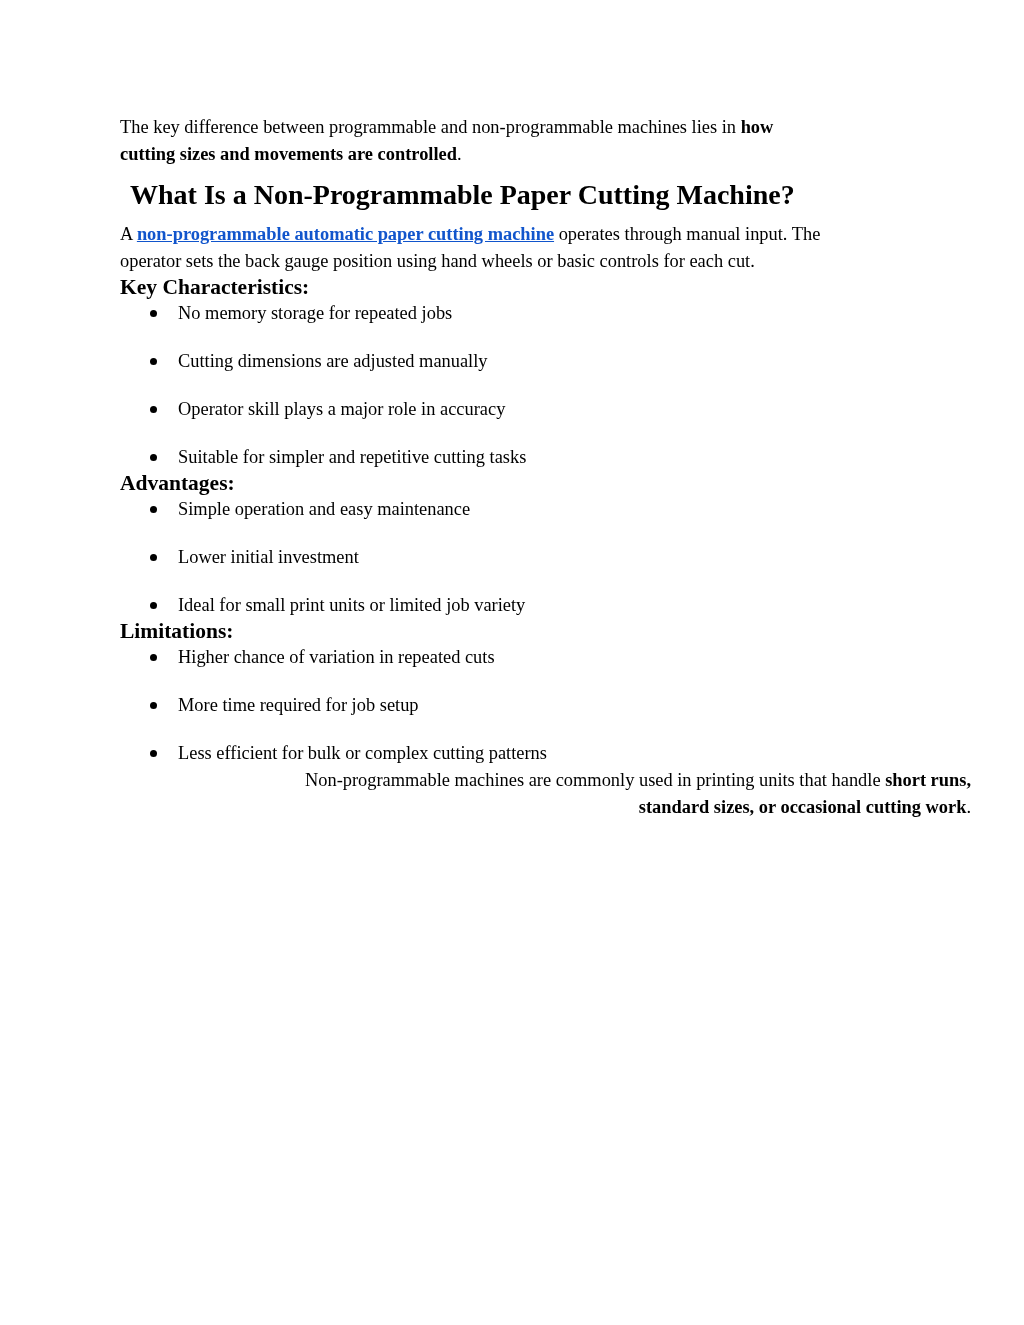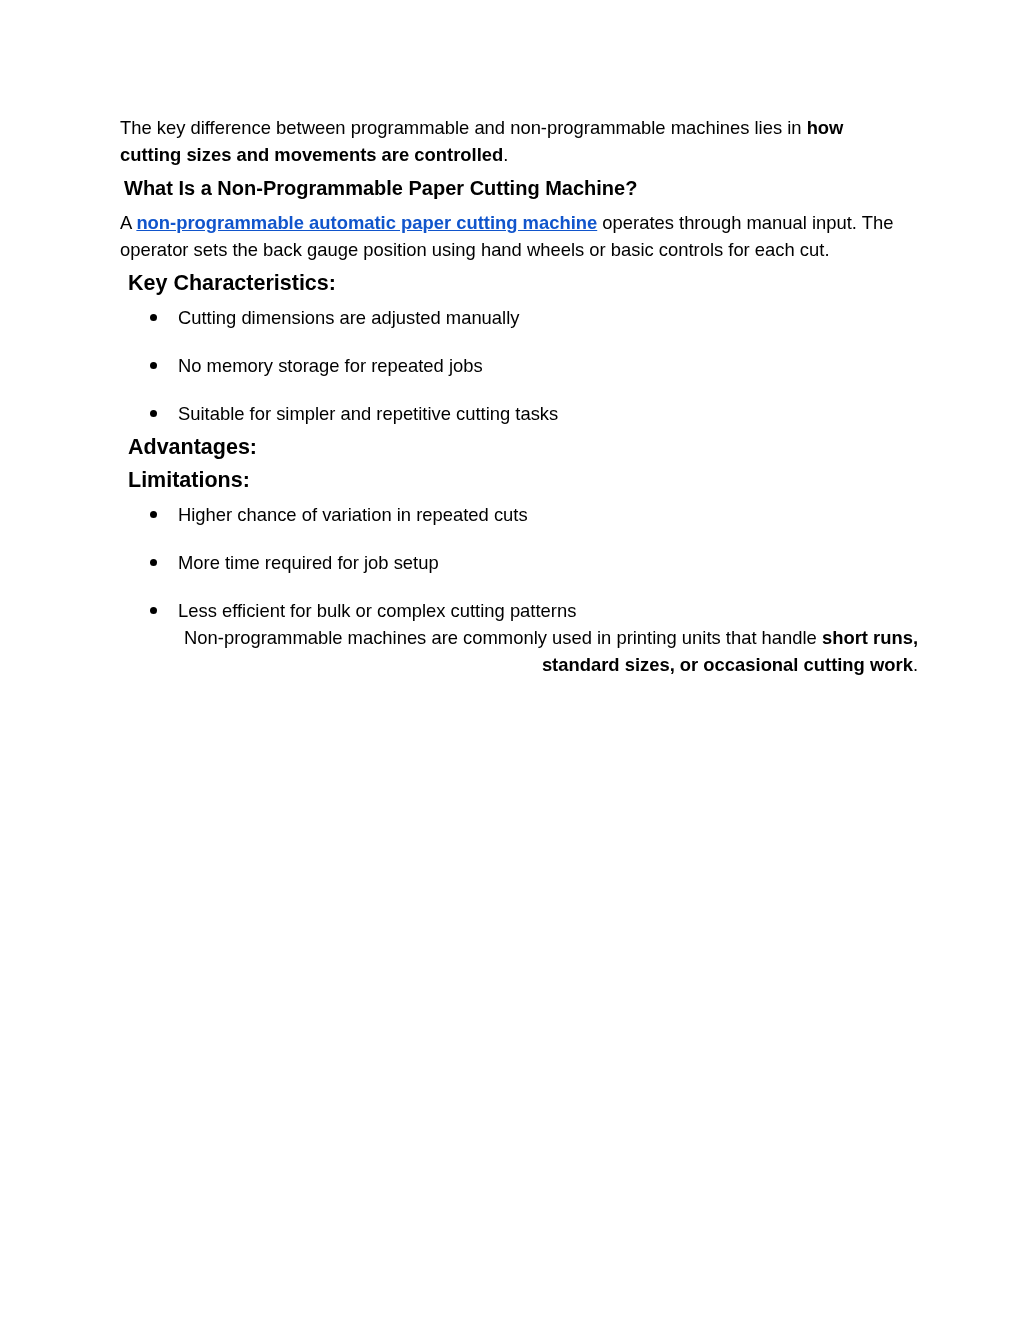--- a/index.html
+++ b/index.html
@@ -6,43 +6,43 @@
   html, body {
     margin: 0;
     padding: 0;
     background: #ffffff;
   }
   .page {
     width: 1024px;
     height: 985px;
     background: #ffffff;
     color: #000000;
-    font-family: Liberation Sans, sans-serif;
-    padding: 114px 106px 0 120px;
+    font-family: Liberation Serif, serif;
+    padding: 114px 53px 0 120px;
     overflow: hidden;
   }
   p.body-text {
     font-size: 18.4px;
     line-height: 27px;
     margin: 0;
     font-weight: 400;
   }
   p.body-text .b { font-weight: 700; }
   h1.doc-h1 {
-    font-size: 20px;
+    font-size: 28px;
     line-height: 33px;
     font-weight: 700;
-    margin: 4px;
+    margin: 10px;
     white-space: nowrap;
   }
   h2.doc-h3 {
     font-size: 21.5px;
     line-height: 25px;
     font-weight: 700;
-    margin: 8px;
+    margin: 0;
     white-space: nowrap;
   }
   .mt-h1-1   { margin-top: 26px; }
   .mt-def    { margin-top: 27px; }
   .mt-sub1   { margin-top: 19px; }
   .mt-list1  { margin-top: 23px; }
   .mt-sub2   { margin-top: 49px; }
   .mt-list2  { margin-top: 22px; }
   .mt-sub3   { margin-top: 50px; }
   .mt-list3  { margin-top: 20px; }
@@ -83,26 +83,32 @@
 <div class="page">
 
   <p class="body-text"><span>The key difference between programmable and non-programmable machines lies in </span><span class="b">how</span><br><span class="b">cutting sizes and movements are controlled</span><span>.</span></p>
 
   <h1 class="doc-h1 mt-h1-1">What Is a Non-Programmable Paper Cutting Machine?</h1>
 
   <p class="body-text mt-def"><span>A </span><a href="#" class="doc-link" style="color:#1155cc">non-programmable automatic paper cutting machine</a><span> operates through manual input. The</span><br><span>operator sets the back gauge position using hand wheels or basic controls for each cut.</span></p>
 
   <h2 class="doc-h3 mt-sub1">Key Characteristics:</h2>
   <ul class="doc-list mt-list1">
+    <li>No memory storage for repeated jobs</li>
     <li>Cutting dimensions are adjusted manually</li>
-    <li>No memory storage for repeated jobs</li>
+    <li>Operator skill plays a major role in accuracy</li>
     <li>Suitable for simpler and repetitive cutting tasks</li>
   </ul>
 
   <h2 class="doc-h3 mt-sub2">Advantages:</h2>
+  <ul class="doc-list mt-list2">
+    <li>Simple operation and easy maintenance</li>
+    <li>Lower initial investment</li>
+    <li>Ideal for small print units or limited job variety</li>
+  </ul>
 
   <h2 class="doc-h3 mt-sub3">Limitations:</h2>
   <ul class="doc-list mt-list3">
     <li>Higher chance of variation in repeated cuts</li>
     <li>More time required for job setup</li>
     <li>Less efficient for bulk or complex cutting patterns</li>
   </ul>
 
   <p class="body-text mt-close"><span>Non-programmable machines are commonly used in printing units that handle </span><span class="b">short runs,</span><br><span class="b">standard sizes, or occasional cutting work</span><span>.</span></p>
 

